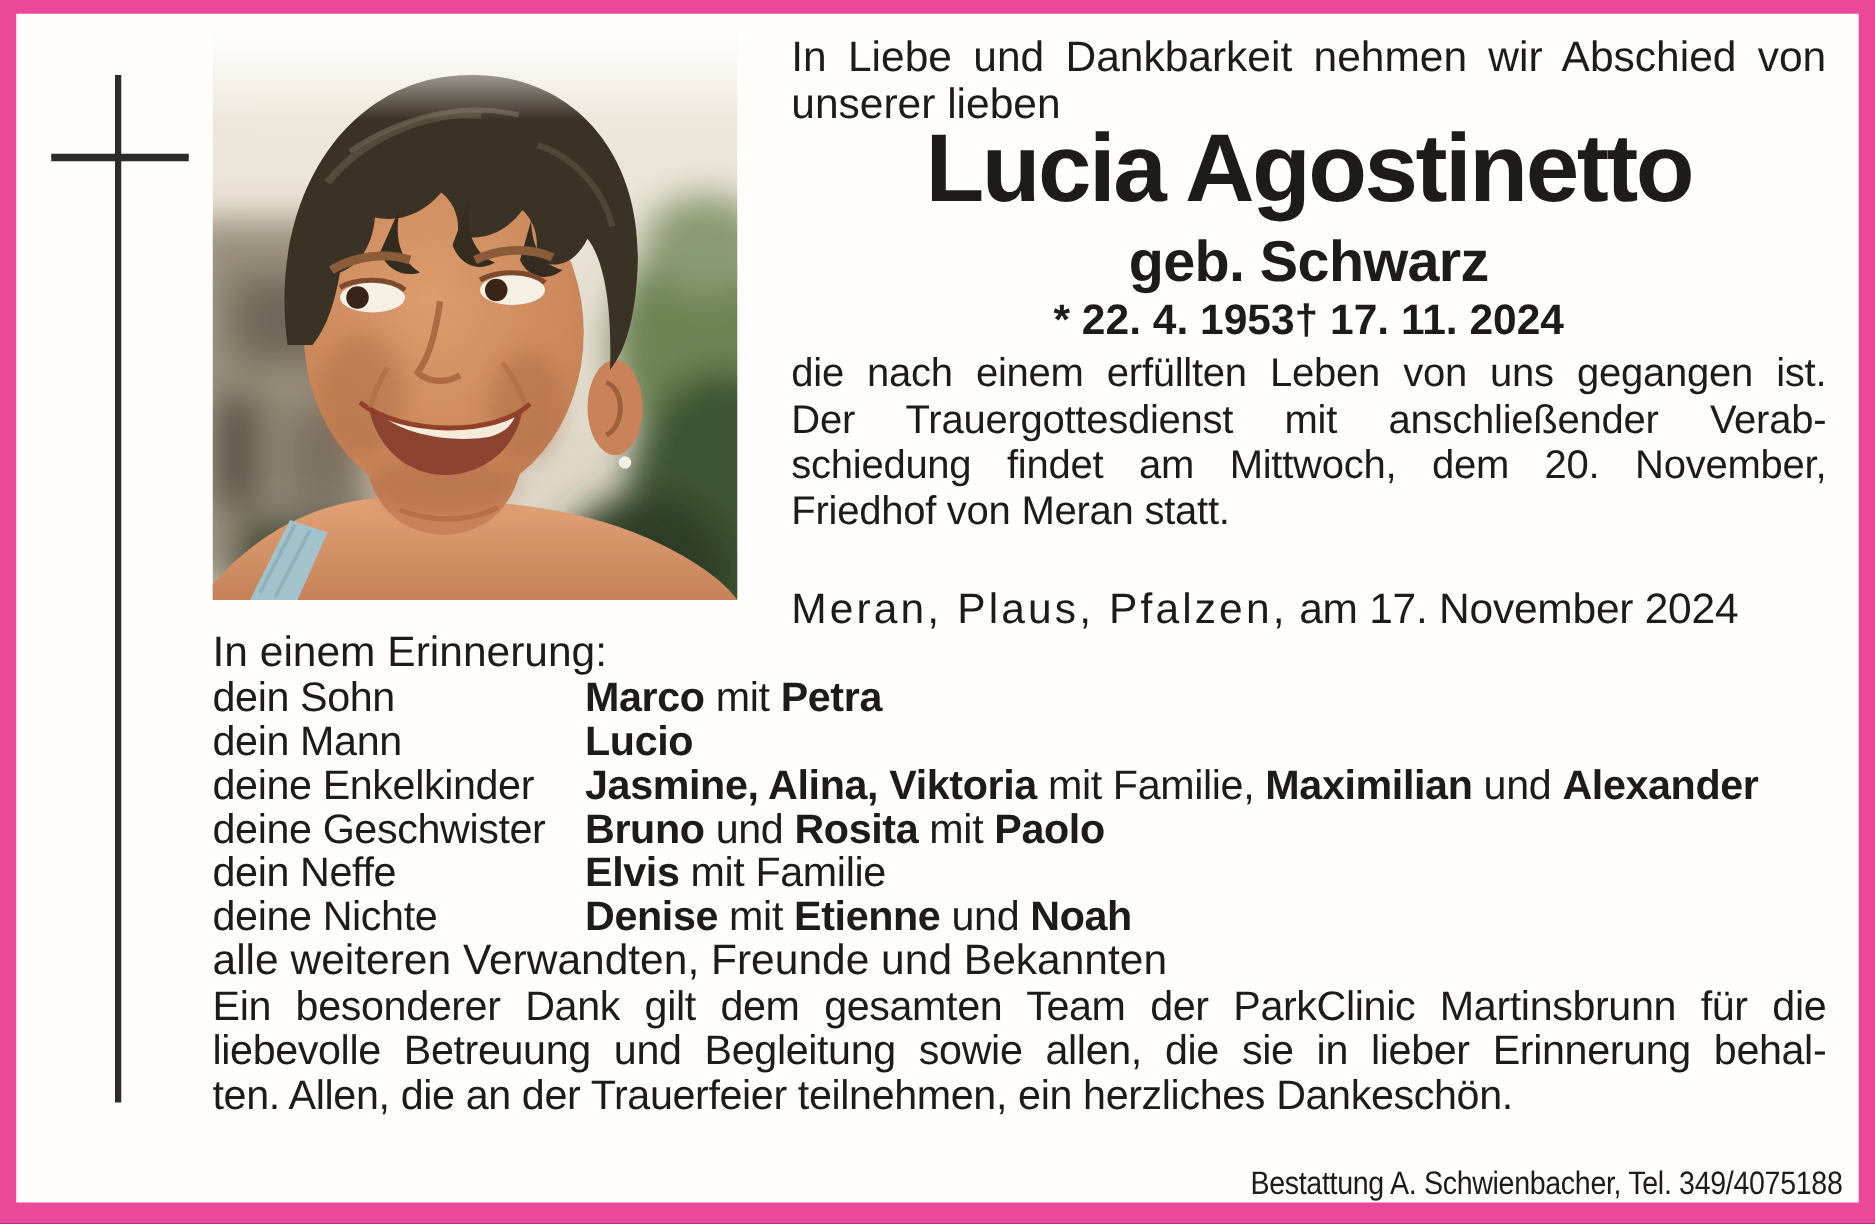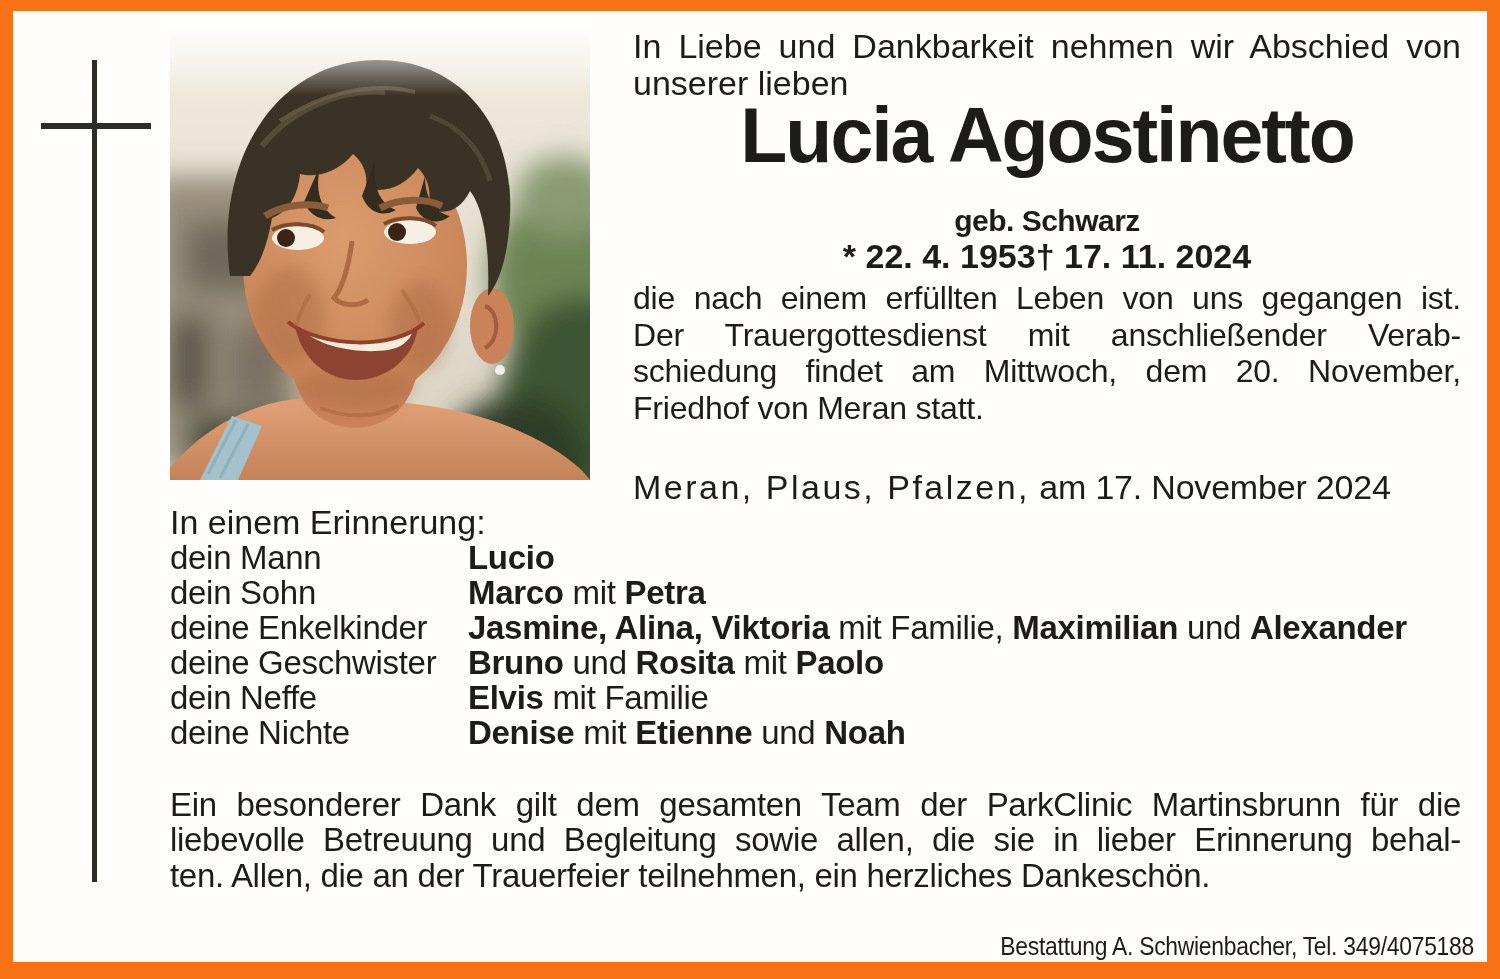--- a/index.html
+++ b/index.html
@@ -1,18 +1,18 @@
 <!DOCTYPE html>
 <html><head>
 <meta charset="utf-8">
 <style>
   html,body{margin:0;padding:0;background:#2a2a2a;}
   .page{
     position:relative;width:1500px;height:979px;overflow:hidden;
-    background:#f97316;
+    background:#ec4899;
     font-family:"Liberation Sans","DejaVu Sans",sans-serif;
     color:#1e1c1a;
   }
   .sheet{position:absolute;left:13px;top:11px;width:1474px;height:951px;background:#fffefc;}
   
   .cross-v{position:absolute;left:92px;top:60px;width:5px;height:822px;background:#2e2b28;}
   .cross-h{position:absolute;left:41px;top:123px;width:110px;height:6px;background:#2e2b28;}
   
   .photo{position:absolute;left:170px;top:26px;width:420px;height:454px;overflow:hidden;}
   .photo svg{display:block;}
@@ -22,21 +22,21 @@
   .b{font-weight:bold;}
   
   .right-col{position:absolute;left:633px;top:0;width:828px;}
   .intro-line{position:absolute;left:0;width:828px;font-size:34px;line-height:37px;}
   .title{
     position:absolute;left:0;top:92px;width:828px;text-align:center;
     font-size:77px;line-height:86px;font-weight:bold;letter-spacing:-2px;
   }
   .maiden{
     position:absolute;left:0;top:184px;width:828px;text-align:center;
-    font-size:30px;line-height:50px;font-weight:bold;letter-spacing:-0.5px;margin-top:12px;
+    font-size:46px;line-height:50px;font-weight:bold;letter-spacing:-0.5px;
   }
   .dates{
     position:absolute;left:0;top:237px;width:828px;
     display:flex;justify-content:center;
     font-size:34px;font-weight:bold;
   }
   .announcement{position:absolute;left:0;top:280px;width:828px;}
   .announcement .line{font-size:32px;line-height:36.5px;}
   .dateline{position:absolute;left:0;top:468px;width:828px;font-size:34px;white-space:nowrap;}
   .dateline .places{letter-spacing:2.5px;}
@@ -181,27 +181,28 @@
         <div class="line just">schiedung findet am Mittwoch, dem 20. November,</div>
         <div class="line">Friedhof von Meran statt.</div>
       </div>
     <div class="dateline">
       <span class="places">Meran, Plaus, Pfalzen,</span><span class="dl-date"> am 17. November 2024</span>
     </div>
   </div>
 
   <div class="rem-heading">In einem Erinnerung:</div>
   <div class="rem-rows" id="rem-rows">
+      <div class="rem-row"><span class="rem-label">dein Sohn</span><span class="b">Marco</span><span> mit </span><span class="b">Petra</span></div>
       <div class="rem-row"><span class="rem-label">dein Mann</span><span class="b">Lucio</span></div>
-      <div class="rem-row"><span class="rem-label">dein Sohn</span><span class="b">Marco</span><span> mit </span><span class="b">Petra</span></div>
       <div class="rem-row"><span class="rem-label">deine Enkelkinder</span><span class="b">Jasmine, Alina, Viktoria</span><span> mit Familie, </span><span class="b">Maximilian</span><span> und </span><span class="b">Alexander</span></div>
       <div class="rem-row"><span class="rem-label">deine Geschwister</span><span class="b">Bruno</span><span> und </span><span class="b">Rosita</span><span> mit </span><span class="b">Paolo</span></div>
       <div class="rem-row"><span class="rem-label">dein Neffe</span><span class="b">Elvis</span><span> mit Familie</span></div>
       <div class="rem-row"><span class="rem-label">deine Nichte</span><span class="b">Denise</span><span> mit </span><span class="b">Etienne</span><span> und </span><span class="b">Noah</span></div>
     </div>
+  <div class="rem-closing">alle weiteren Verwandten, Freunde und Bekannten</div>
 
   <div class="thanks" id="thanks">
       <div class="line just">Ein besonderer Dank gilt dem gesamten Team der ParkClinic Martinsbrunn für die</div>
       <div class="line just">liebevolle Betreuung und Begleitung sowie allen, die sie in lieber Erinnerung behal-</div>
       <div class="line">ten. Allen, die an der Trauerfeier teilnehmen, ein herzliches Dankeschön.</div>
     </div>
 
   <div class="undertaker">Bestattung A. Schwienbacher, Tel. 349/4075188</div>
 </div>
 

